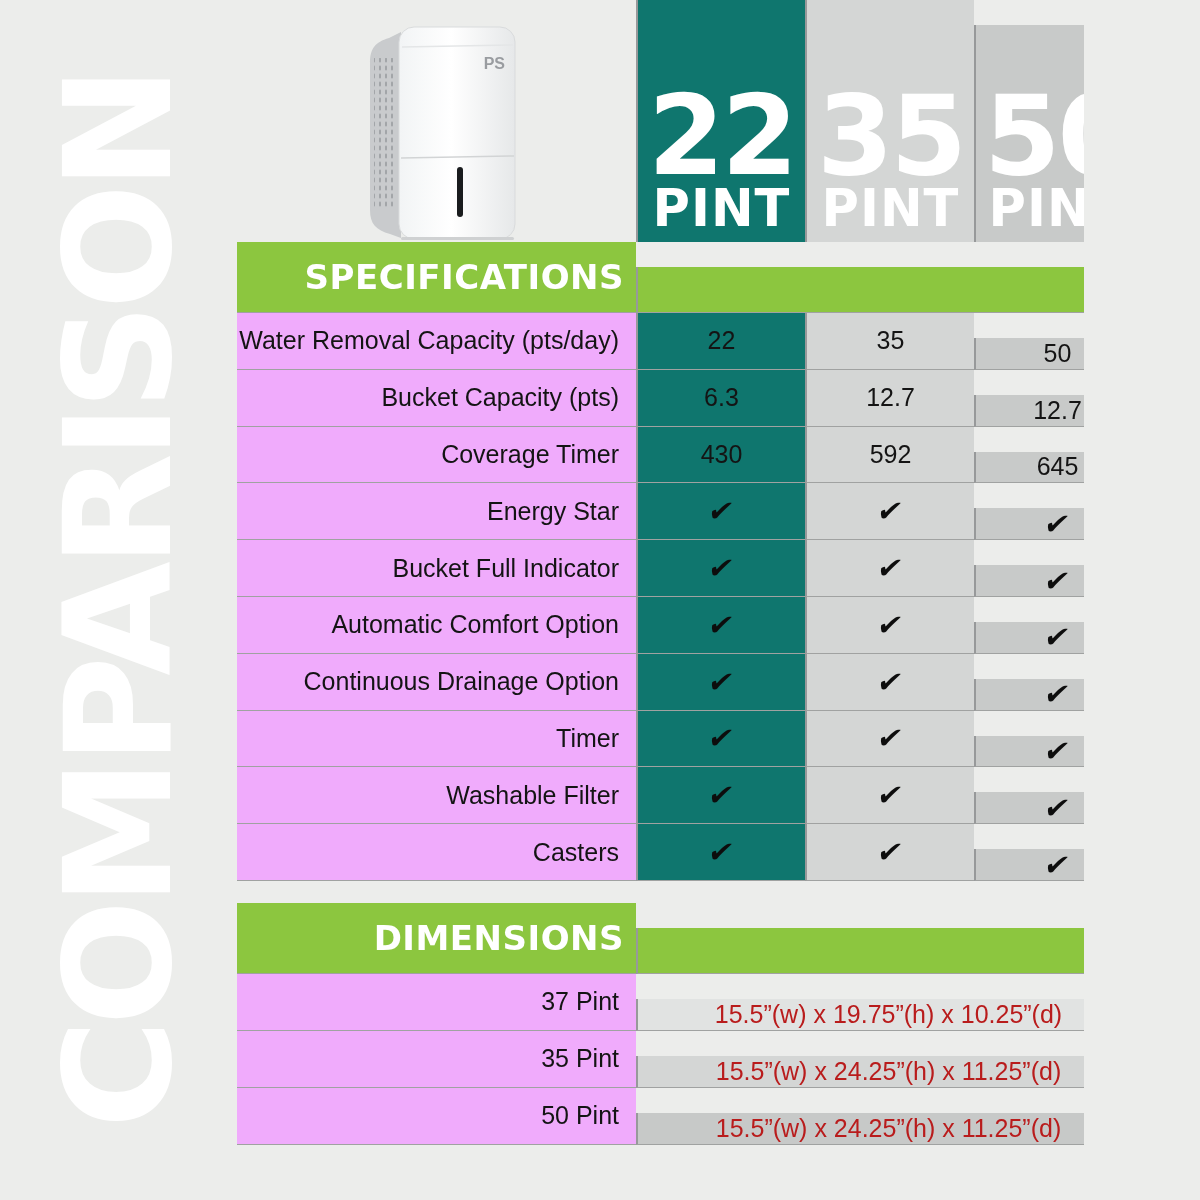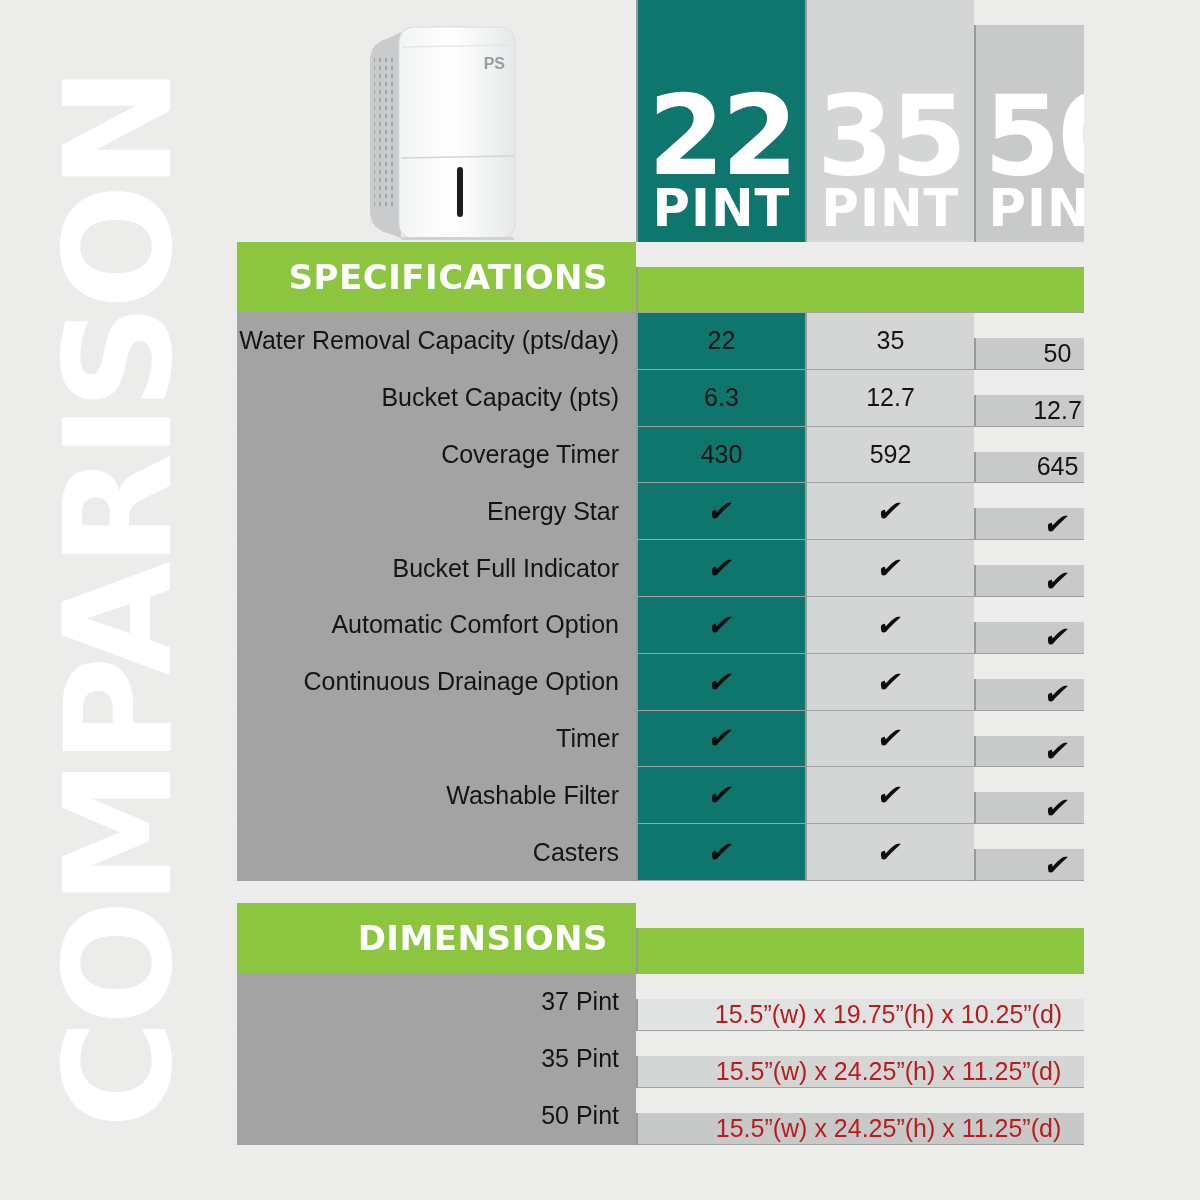--- a/index.html
+++ b/index.html
@@ -43,29 +43,29 @@
     display:flex; flex-direction:column; align-items:center; justify-content:flex-end;
     padding-bottom:6px; color:#ffffff;
     font-family:"DejaVu Sans", sans-serif; font-weight:bold;
   }
   .col-head .num  { font-size:110px; line-height:0.84; letter-spacing:-3px; }
   .col-head .unit { font-size:51px; line-height:1.05; letter-spacing:1px; }
 
   .green { background:#8cc63f; }
   .green-label {
     display:flex; align-items:center; justify-content:flex-end;
-    padding-right:28px; color:#ffffff;
+    padding-right:12px; color:#ffffff;
     font-family:"DejaVu Sans", sans-serif; font-weight:bold;
     font-size:34px; letter-spacing:0.5px;
   }
   .span3 { grid-column:2 / -1; }
   .span4 { grid-column:1 / -1; }
 
   .rlabel {
-    background:#a3a3a3; display:flex; align-items:center; justify-content:flex-end;
+    background:#f0abfc; display:flex; align-items:center; justify-content:flex-end;
     padding-right:17px; font-size:25px; color:#141414;
   }
   .val { display:flex; align-items:center; justify-content:center; font-size:25px; color:#141414; }
   .val .chk {
     font-family:"DejaVu Sans", sans-serif;
     font-weight:bold; font-size:29px; transform:skewX(-12deg); color:#0d0d0d;
   }
 
   .dimval { display:flex; align-items:center; justify-content:center; font-size:25px; color:#b91c1c; }
   .r1 { background:#e1e3e2; }

